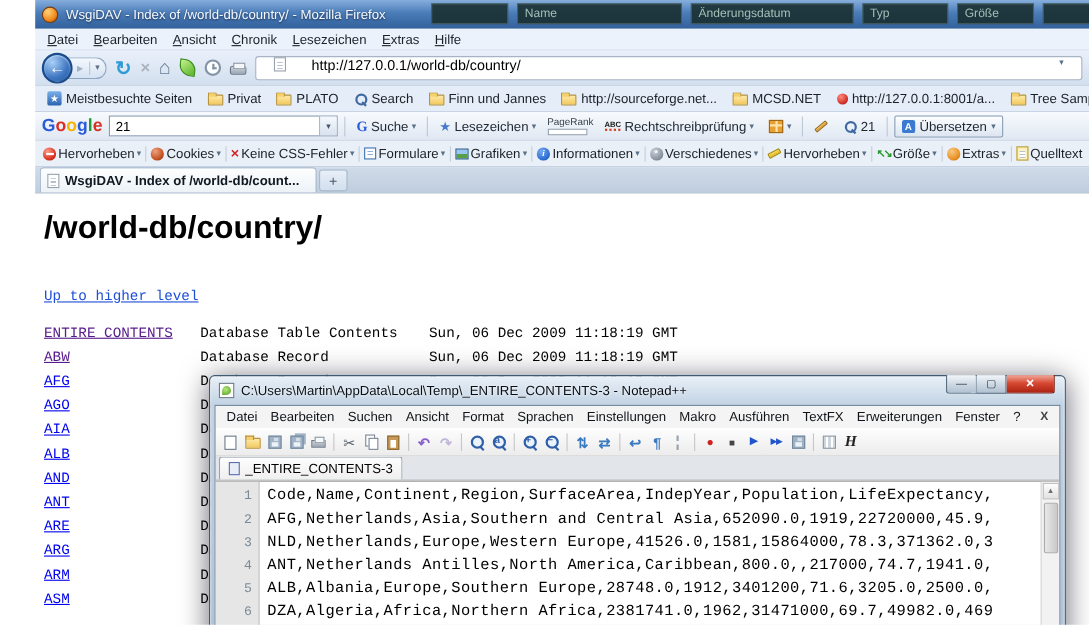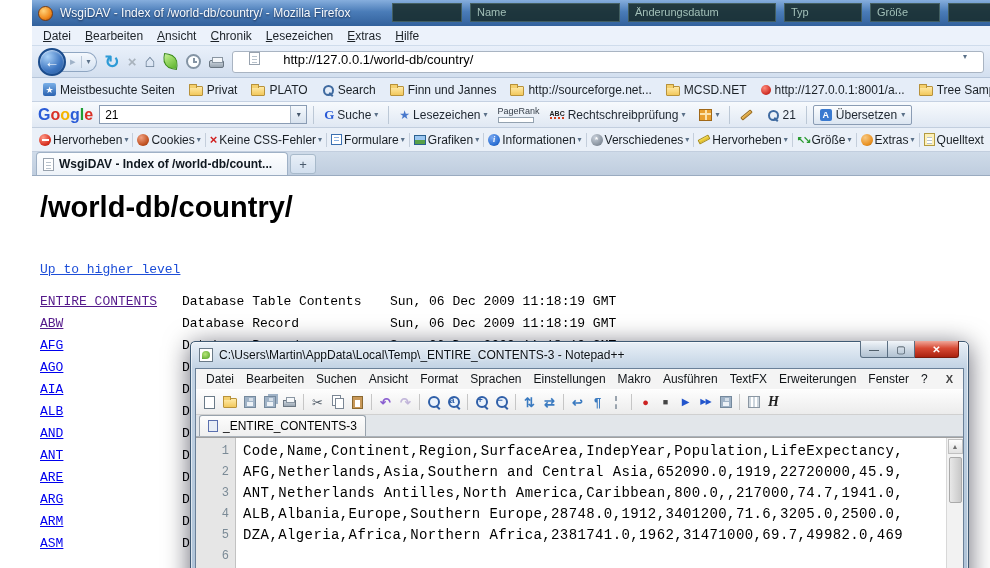--- a/index.html
+++ b/index.html
@@ -642,20 +642,21 @@
           <div class="ln">1</div>
           <div class="ln">2</div>
           <div class="ln">3</div>
           <div class="ln">4</div>
           <div class="ln">5</div>
           <div class="ln">6</div>
         </div>
         <div class="codearea">
           <div class="cl">Code,Name,Continent,Region,SurfaceArea,IndepYear,Population,LifeExpectancy,</div>
           <div class="cl">AFG,Netherlands,Asia,Southern and Central Asia,652090.0,1919,22720000,45.9,</div>
+          <div class="cl">NLD,Netherlands,Europe,Western Europe,41526.0,1581,15864000,78.3,371362.0,3</div>
           <div class="cl">ANT,Netherlands Antilles,North America,Caribbean,800.0,,217000,74.7,1941.0,</div>
           <div class="cl">ALB,Albania,Europe,Southern Europe,28748.0,1912,3401200,71.6,3205.0,2500.0,</div>
           <div class="cl">DZA,Algeria,Africa,Northern Africa,2381741.0,1962,31471000,69.7,49982.0,469</div>
         </div>
         <div class="vsb">
           <span class="sb-up">▲</span>
           <span class="sb-thumb"></span>
         </div>
       </div>
     </div>

